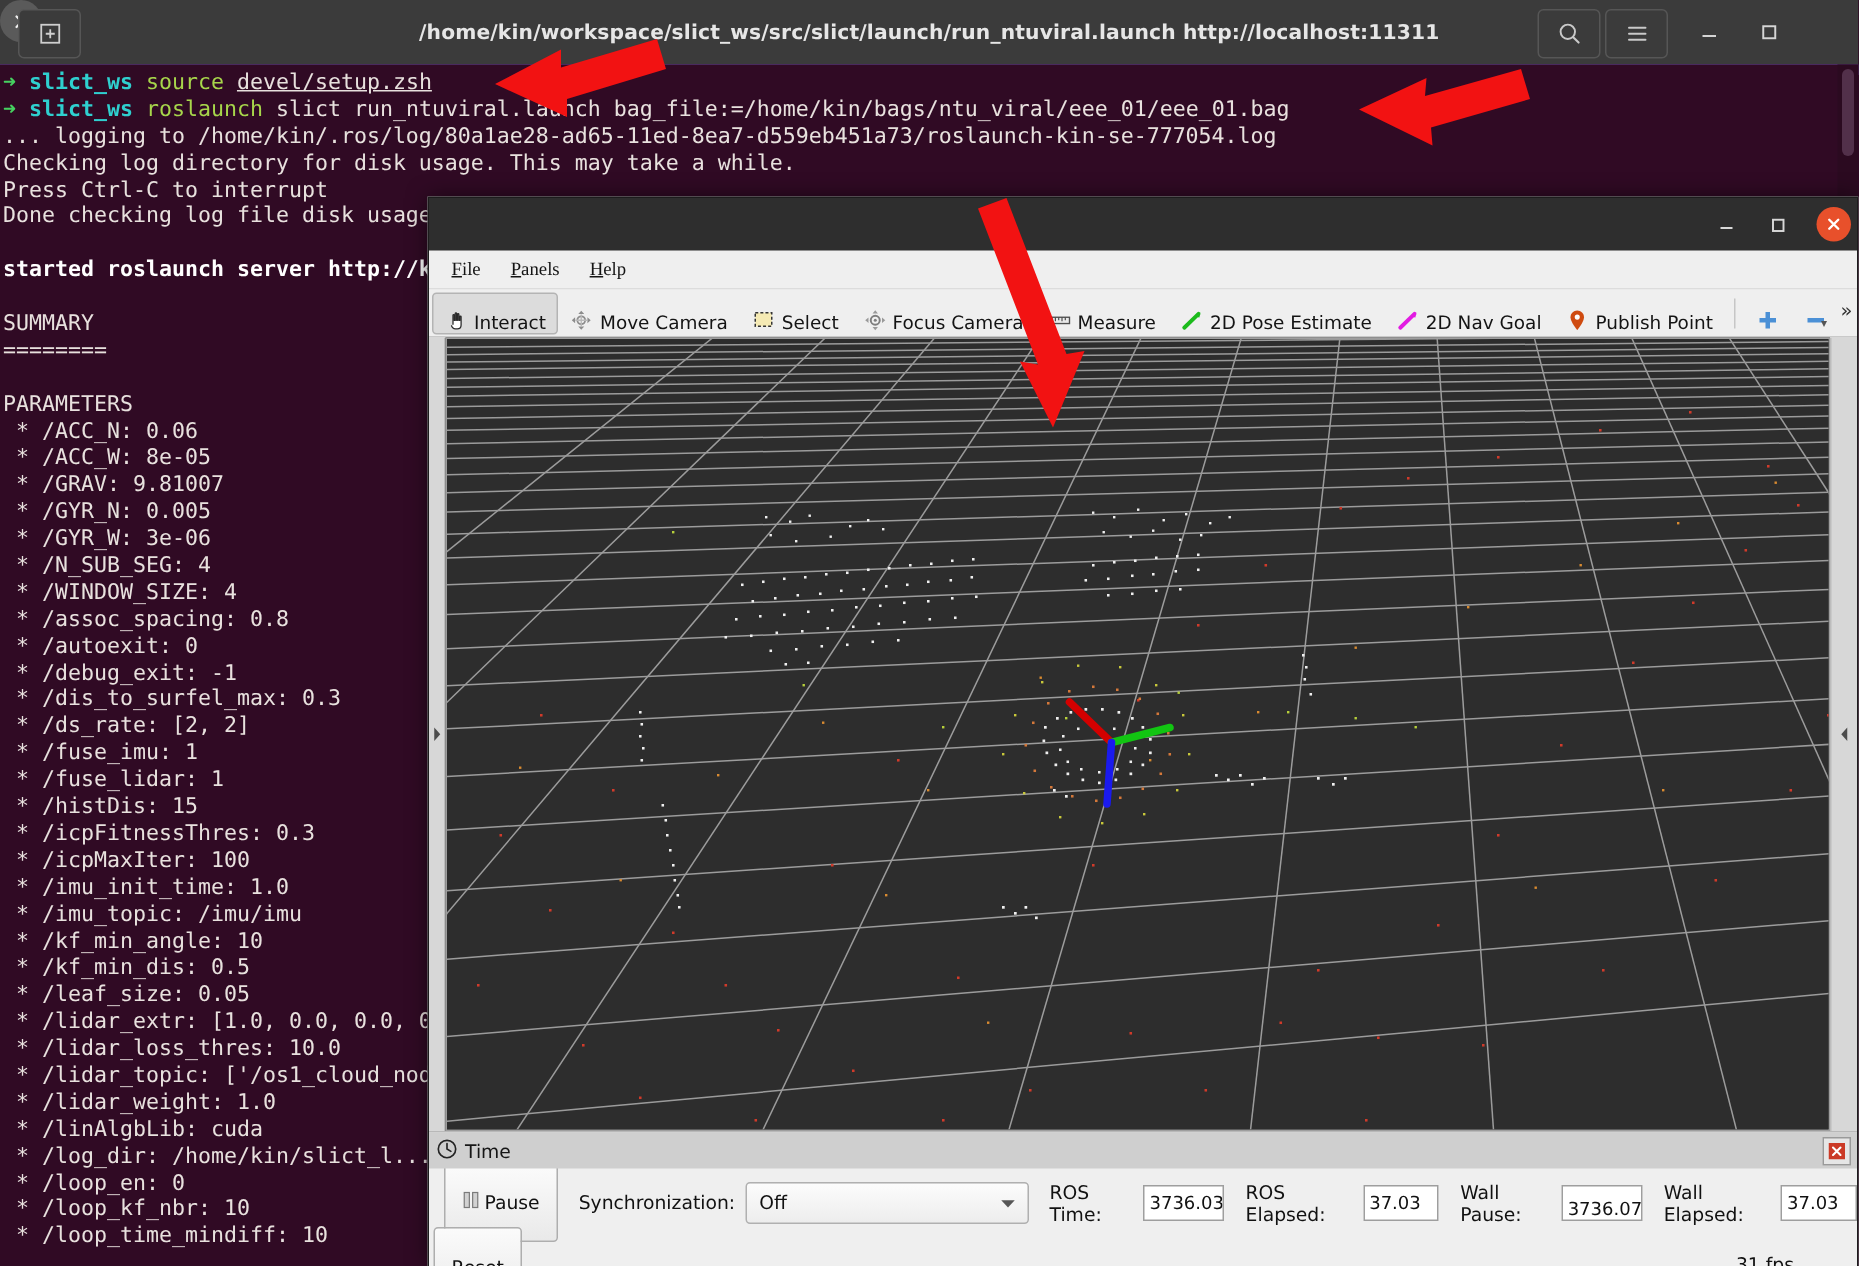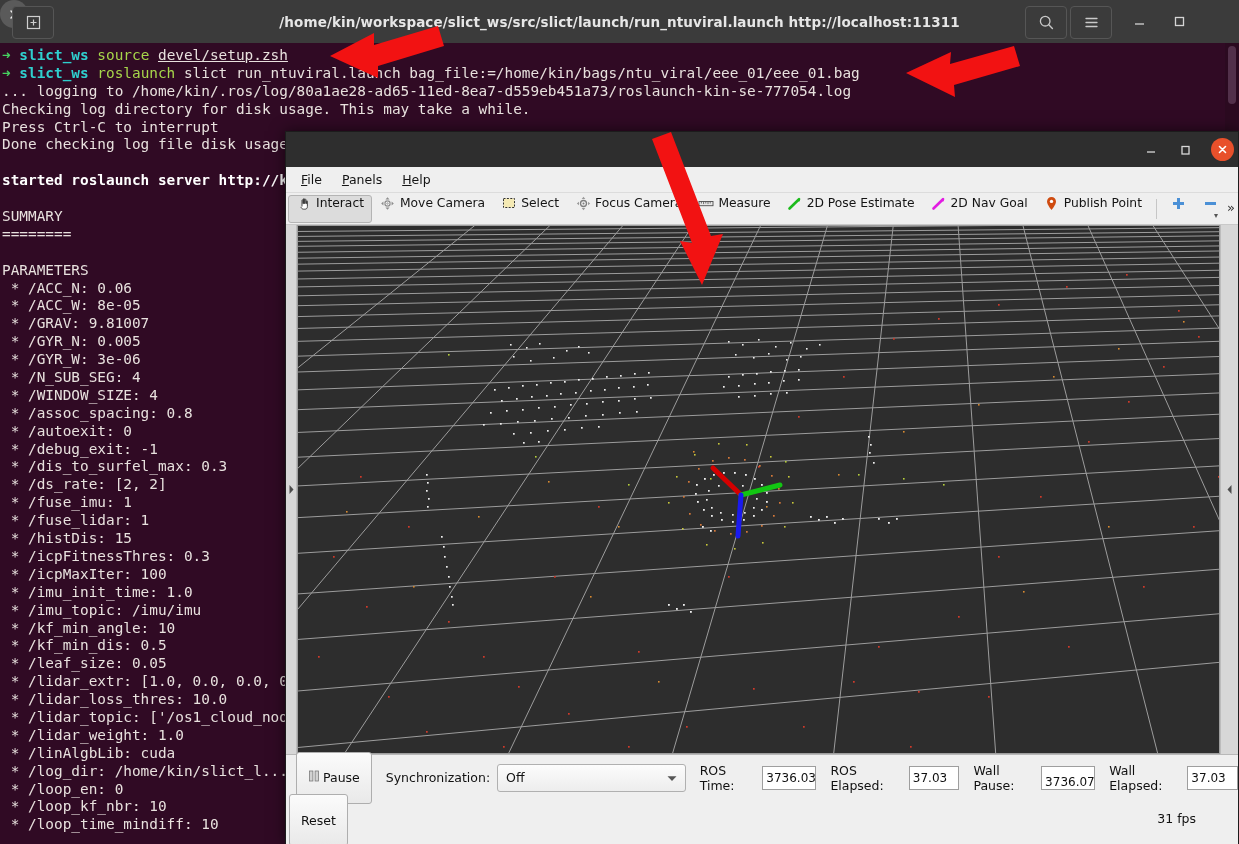--- a/index.html
+++ b/index.html
@@ -89,31 +89,31 @@
   #rv-min{right:70px;}
   #rv-max{right:36px;}
   #rv-close{right:4px;top:6px;height:23px;width:23px;border-radius:50%;background:#e8502b;}
 
   
   #rviz-menubar{
     height:25px;background:#efefef;border-bottom:1px solid #dcdcdc;
     display:flex;align-items:center;padding-left:7px;gap:4px;
     font-size:12.5px;color:#141414;
   }
-  .menu-item{padding:2px 8px;border-radius:2px;}
+  .menu-item{padding:2px 8px;border-radius:2px;font-family:Liberation Serif, serif;}
   .menu-item u{text-decoration:underline;}
 
   
   #rviz-toolbar{
     height:31px;background:#efefef;border-bottom:1px solid #c9c9c9;
     display:flex;align-items:center;padding-left:2px;
     font-size:12.3px;color:#141414;position:relative;
   }
   .tool-btn{
-    display:flex;align-items:flex-start;gap:4px;height:26px;padding:0 7px;
+    display:flex;align-items:flex-end;gap:4px;height:26px;padding:0 7px;
     border:1px solid transparent;border-radius:3px;white-space:nowrap;
   }
   .tool-btn.active{background:#dcdcdc;border-color:#b4b4b4;}
   .tool-sep{width:1px;height:20px;background:#c6c6c6;margin:0 6px;}
   .tool-icon{width:16px;height:16px;display:inline-flex;align-items:center;justify-content:center;flex:0 0 16px;}
   #tool-overflow{position:absolute;right:3px;top:7px;font-size:13px;color:#333;}
   #tool-overflow-caret{position:absolute;right:20px;top:18px;font-size:8px;color:#555;}
 
   
   #rviz-viewport-row{display:flex;height:529px;background:#c8c8c8;}
@@ -700,20 +700,35 @@
     </div>
 
     <div class="panel-handle right">
       <svg width="7" height="11" viewBox="0 0 7 11">
           <path d="M5.5 1l-4 4.5 4 4.5z" fill="#4c4c4c"></path>
         </svg>
     </div>
   </div>
 
   <div id="time-panel">
+    <div id="time-panel-header">
+      <span>
+        <svg width="14" height="14" viewBox="0 0 14 14">
+            <circle cx="7" cy="7" r="5.8" fill="none" stroke="#232323" stroke-width="1.1"></circle>
+            <path d="M7 3.4V7l2.6 1.6" stroke="#232323" stroke-width="1.1" fill="none" stroke-linecap="round"></path>
+          </svg>
+      </span>
+      <span>Time</span>
+      <span id="time-panel-close">
+        <svg width="11" height="11" viewBox="0 0 11 11">
+            <rect x="0" y="0" width="11" height="11" fill="#cb3a26"></rect>
+            <path d="M3 3l5 5M8 3l-5 5" stroke="#ffffff" stroke-width="1.4" stroke-linecap="round"></path>
+          </svg>
+      </span>
+    </div>
 
     <div id="time-row1">
       <div class="q-button">
         <span>
           <svg width="12" height="12" viewBox="0 0 12 12">
               <rect x="1.5" y="1" width="3.4" height="10" fill="#d2d2d2" stroke="#7a7a7a" stroke-width=".8"></rect>
               <rect x="7.1" y="1" width="3.4" height="10" fill="#d2d2d2" stroke="#7a7a7a" stroke-width=".8"></rect>
             </svg>
         </span>
         <span>Pause</span>

